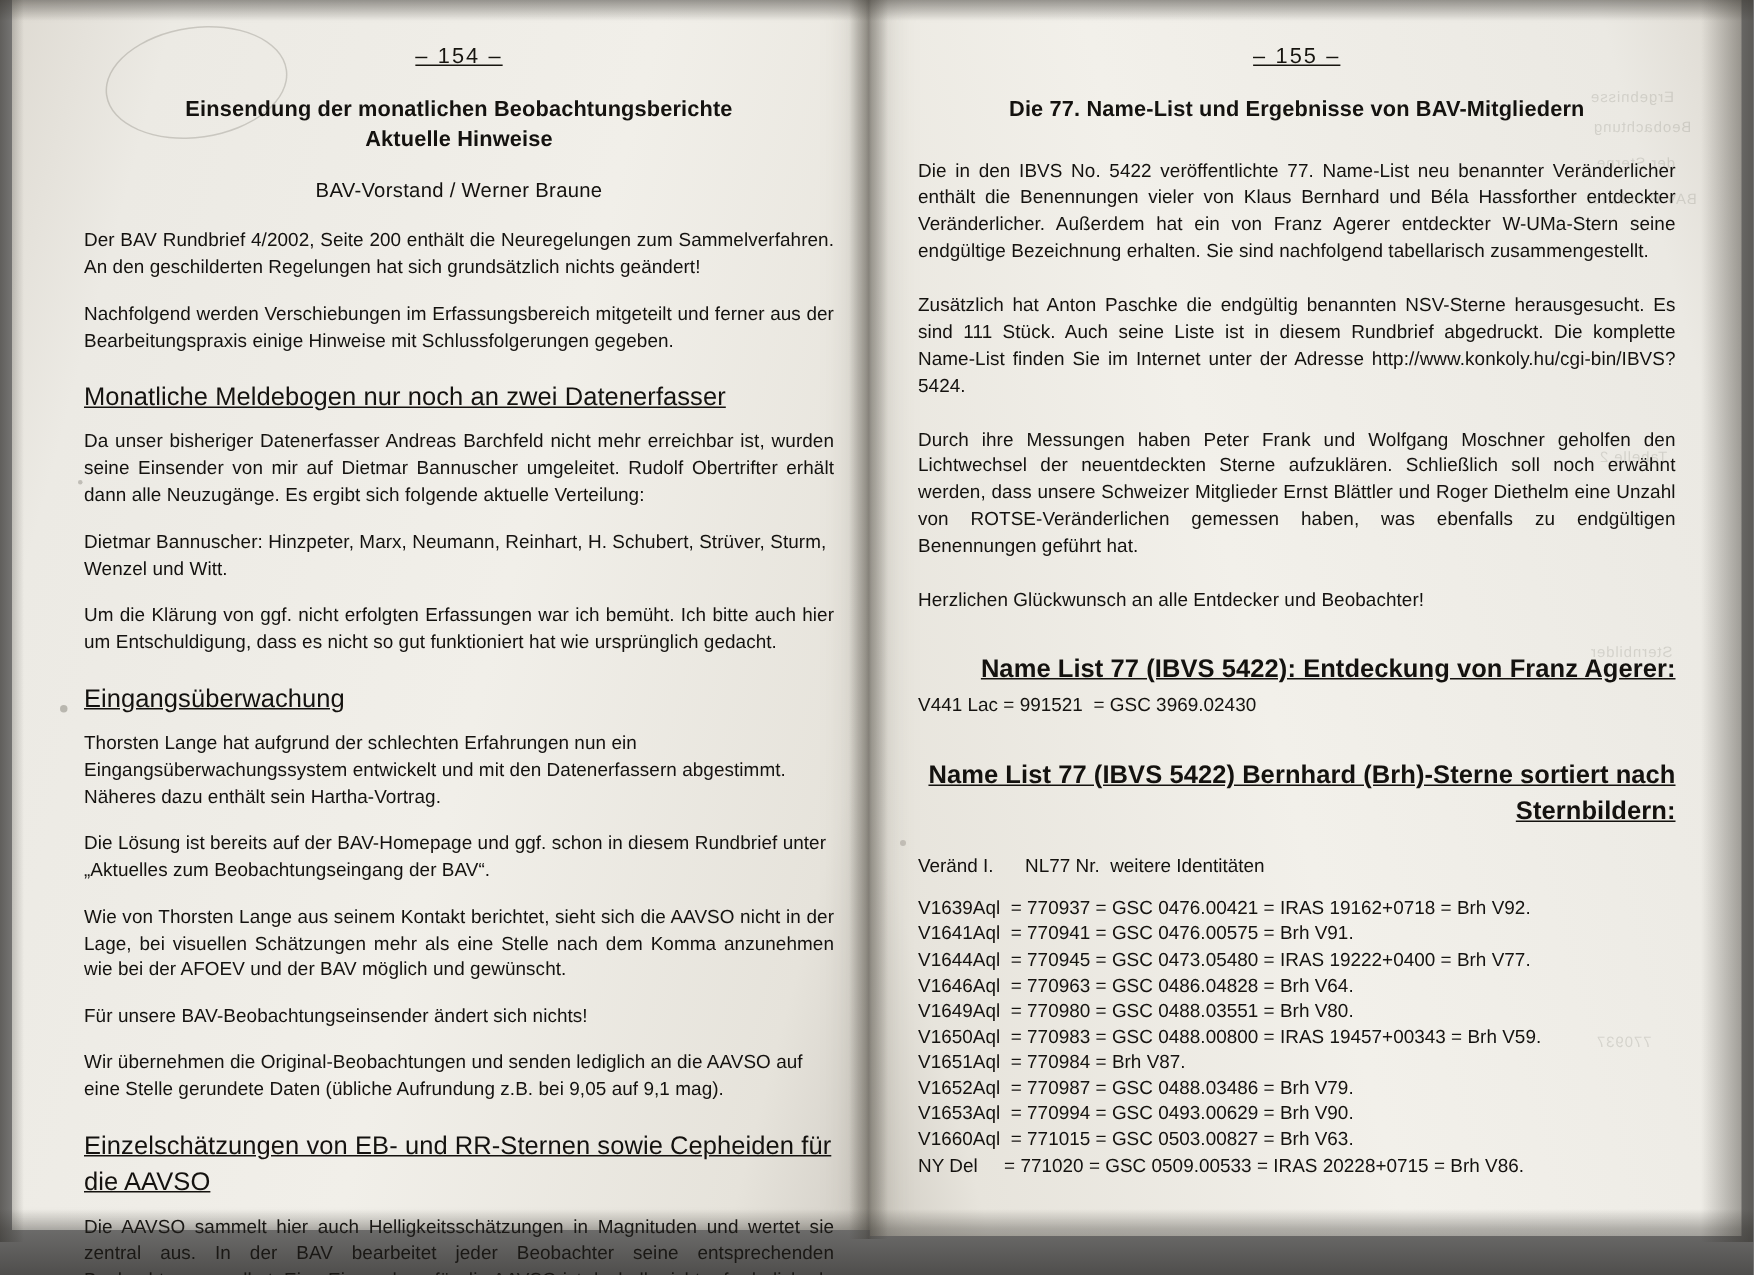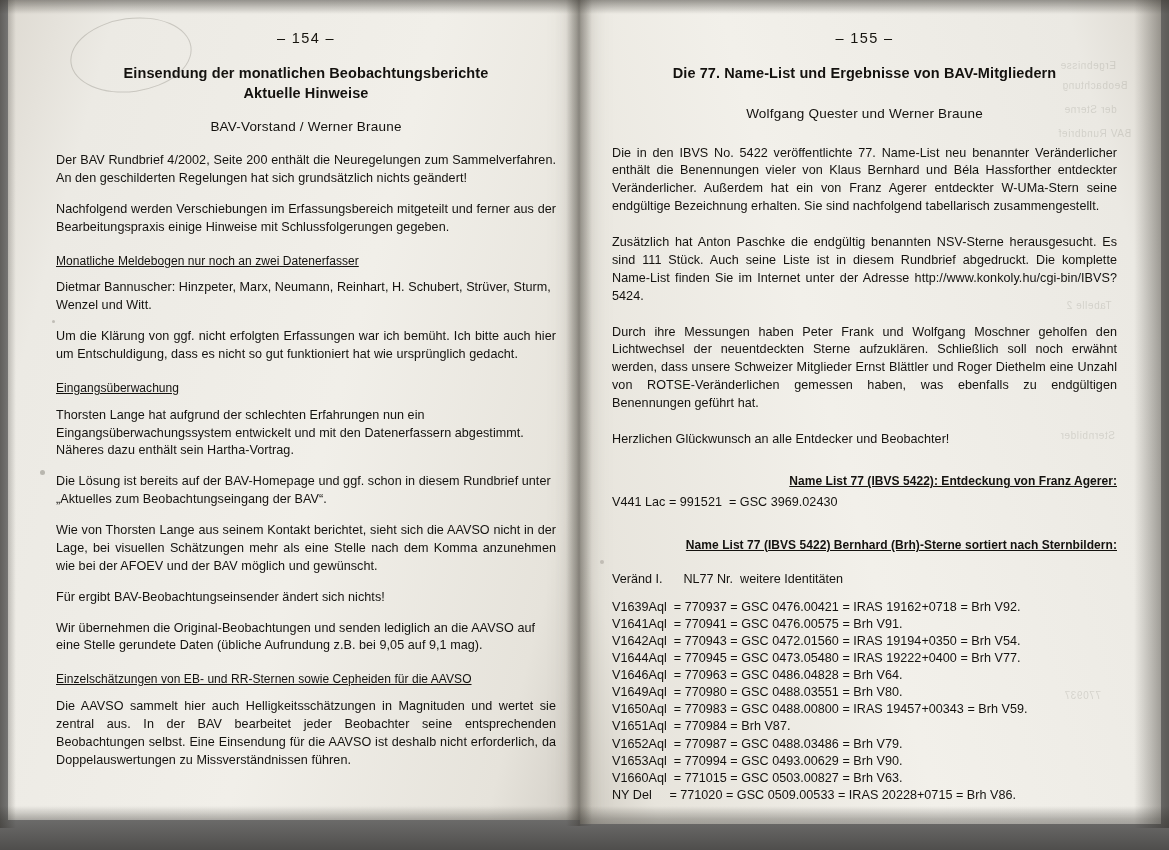--- a/index.html
+++ b/index.html
@@ -72,20 +72,21 @@
   }
   #col-left { left: 56px; top: 30px; width: 500px; }
   #col-right { left: 612px; top: 30px; width: 505px; }
 
   .folio {
     text-align: center;
     font-size: 14.5px;
     letter-spacing: 1.4px;
     margin-bottom: 18px;
     color: #17150f;
+    text-decoration: underline;
   }
   h1.doc-title {
     font-size: 14.5px;
     font-weight: bold;
     text-align: center;
     line-height: 1.35;
     margin: 0 0 16px 0;
     letter-spacing: 0.1px;
   }
   .byline {
@@ -96,21 +97,21 @@
   }
   p.body {
     font-size: 12.6px;
     line-height: 1.42;
     margin: 0 0 13px 0;
     text-align: justify;
     letter-spacing: 0.05px;
   }
   p.body.nj { text-align: left; }
   .subhead {
-    font-size: 12px;
+    font-size: 17px;
     line-height: 1.4;
     margin: 0 0 10px 0;
     text-decoration: underline;
     font-weight: normal;
     letter-spacing: 0.05px;
   }
   .subhead.bold { font-weight: bold; text-align: right; }
   .tight { margin-bottom: 4px; }
   .tight2 { margin-bottom: 8px; }
   .gap-top { margin-top: 16px; }
@@ -189,58 +190,57 @@
       <span>Einsendung der monatlichen Beobachtungsberichte</span><br>
       <span>Aktuelle Hinweise</span>
     </h1>
 
     <div class="byline">BAV-Vorstand / Werner Braune</div>
 
     <p class="body">Der BAV Rundbrief  4/2002, Seite 200 enthält  die Neuregelungen zum Sammelverfahren. An den geschilderten Regelungen hat sich grundsätzlich nichts geändert!</p>
     <p class="body">Nachfolgend werden Verschiebungen im Erfassungsbereich mitgeteilt und ferner aus der Bearbeitungspraxis einige Hinweise mit Schlussfolgerungen gegeben.</p>
 
     <p class="subhead gap-top">Monatliche Meldebogen nur noch an zwei Datenerfasser</p>
+    <p class="body">Da unser bisheriger Datenerfasser  Andreas Barchfeld nicht mehr erreichbar ist, wurden seine Einsender von mir auf  Dietmar Bannuscher umgeleitet. Rudolf Obertrifter erhält dann alle Neuzugänge. Es ergibt sich folgende aktuelle Verteilung:</p>
     <p class="body nj tight">Dietmar Bannuscher: Hinzpeter, Marx, Neumann, Reinhart, H. Schubert, Strüver, Sturm, Wenzel  und Witt.</p>
     <p class="body">Um die Klärung von ggf. nicht erfolgten Erfassungen war ich bemüht. Ich bitte auch hier um Entschuldigung, dass es nicht so gut funktioniert hat wie ursprünglich gedacht.</p>
 
     <p class="subhead gap-top">Eingangsüberwachung</p>
     <p class="body nj tight2">Thorsten Lange hat  aufgrund der schlechten Erfahrungen  nun ein Eingangsüberwachungssystem  entwickelt und mit den Datenerfassern abgestimmt. Näheres dazu enthält sein Hartha-Vortrag.</p>
     <p class="body nj">Die Lösung ist bereits auf der BAV-Homepage und ggf. schon in diesem Rundbrief unter „Aktuelles zum Beobachtungseingang der BAV“.</p>
 
     <p class="body">Wie von Thorsten Lange aus seinem Kontakt berichtet, sieht sich die AAVSO nicht in der Lage, bei visuellen Schätzungen  mehr als eine Stelle nach dem Komma anzunehmen wie bei der AFOEV und der BAV möglich und gewünscht.</p>
-    <p class="body nj tight">Für ergibt BAV-Beobachtungseinsender  ändert sich nichts!</p>
+    <p class="body nj tight">Für unsere BAV-Beobachtungseinsender  ändert sich nichts!</p>
     <p class="body nj">Wir übernehmen die Original-Beobachtungen und senden  lediglich  an die AAVSO auf eine Stelle gerundete Daten (übliche Aufrundung  z.B. bei 9,05 auf  9,1 mag).</p>
 
     <p class="subhead gap-top">Einzelschätzungen von EB- und RR-Sternen sowie Cepheiden für die AAVSO</p>
     <p class="body">Die AAVSO sammelt hier auch Helligkeitsschätzungen in Magnituden und wertet sie zentral aus. In der BAV bearbeitet jeder Beobachter seine entsprechenden Beobachtungen selbst. Eine Einsendung für die AAVSO ist deshalb nicht erforderlich, da Doppelauswertungen zu Missverständnissen führen.</p>
 
   </div>
 
   <div class="col" id="col-right">
 
     <div class="folio">–  155  –</div>
 
     <h1 class="doc-title" style="margin-bottom:22px;">Die 77. Name-List und Ergebnisse von BAV-Mitgliedern</h1>
 
-    <div class="byline" style="margin-bottom:24px;">Wolfgang Quester und Werner Braune</div>
 
     <p class="body" style="margin-bottom:18px;">Die in den IBVS No. 5422 veröffentlichte 77. Name-List neu benannter Veränderlicher enthält die Benennungen vieler von Klaus Bernhard und Béla Hassforther entdeckter Veränderlicher. Außerdem hat ein von Franz Agerer entdeckter W-UMa-Stern seine endgültige Bezeichnung erhalten. Sie sind nachfolgend tabellarisch zusammengestellt.</p>
     <p class="body" style="margin-bottom:18px;">Zusätzlich hat Anton Paschke die endgültig benannten NSV-Sterne herausgesucht. Es sind 111 Stück. Auch seine Liste ist in diesem Rundbrief abgedruckt. Die komplette Name-List finden Sie im Internet unter der Adresse http://www.konkoly.hu/cgi-bin/IBVS?5424.</p>
     <p class="body" style="margin-bottom:18px;">Durch ihre Messungen haben Peter Frank und Wolfgang Moschner geholfen den Lichtwechsel der neuentdeckten Sterne aufzuklären. Schließlich soll noch erwähnt werden, dass unsere Schweizer Mitglieder Ernst Blättler und Roger Diethelm eine Unzahl von ROTSE-Veränderlichen gemessen haben, was ebenfalls zu endgültigen Benennungen geführt hat.</p>
     <p class="body" style="margin-bottom:24px;">Herzlichen Glückwunsch an alle Entdecker und Beobachter!</p>
 
     <p class="subhead bold" style="margin-bottom:4px;">Name List 77 (IBVS 5422): Entdeckung von Franz Agerer:</p>
     <p class="listing" style="margin-bottom:26px;">V441 Lac = 991521  = GSC 3969.02430</p>
 
     <p class="subhead bold" style="margin-bottom:18px;">Name List 77 (IBVS 5422) Bernhard (Brh)-Sterne sortiert nach Sternbildern:</p>
     <p class="cols-head">Veränd I.      NL77 Nr.  weitere Identitäten</p>
 
     <p class="listing">V1639Aql  = 770937 = GSC 0476.00421 = IRAS 19162+0718 = Brh V92.</p>
     <p class="listing">V1641Aql  = 770941 = GSC 0476.00575 = Brh V91.</p>
-    <p class="listing">V1642Aql  = 770943 = GSC 0472.01560 = IRAS 19194+0350 = Brh V54.</p>
     <p class="listing">V1644Aql  = 770945 = GSC 0473.05480 = IRAS 19222+0400 = Brh V77.</p>
     <p class="listing">V1646Aql  = 770963 = GSC 0486.04828 = Brh V64.</p>
     <p class="listing">V1649Aql  = 770980 = GSC 0488.03551 = Brh V80.</p>
     <p class="listing">V1650Aql  = 770983 = GSC 0488.00800 = IRAS 19457+00343 = Brh V59.</p>
     <p class="listing">V1651Aql  = 770984 = Brh V87.</p>
     <p class="listing">V1652Aql  = 770987 = GSC 0488.03486 = Brh V79.</p>
     <p class="listing">V1653Aql  = 770994 = GSC 0493.00629 = Brh V90.</p>
     <p class="listing">V1660Aql  = 771015 = GSC 0503.00827 = Brh V63.</p>
     <p class="listing">NY Del     = 771020 = GSC 0509.00533 = IRAS 20228+0715 = Brh V86.</p>
 

